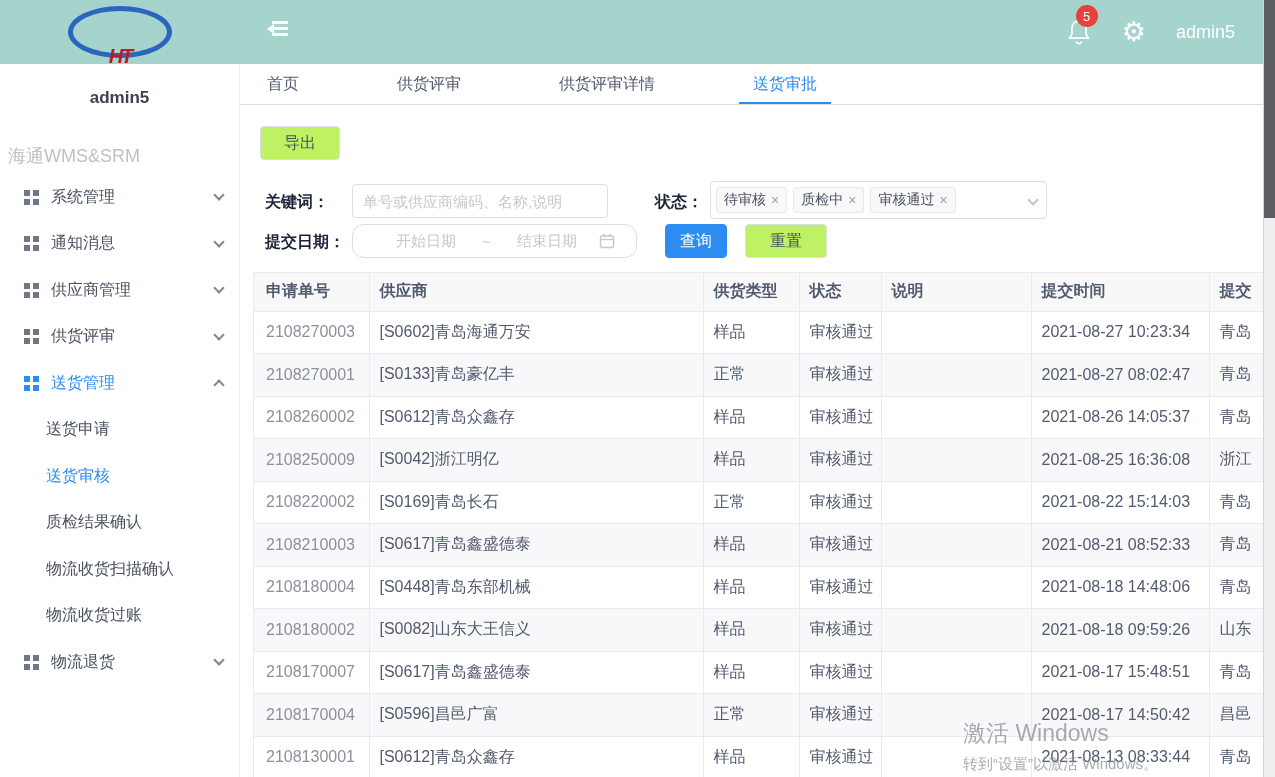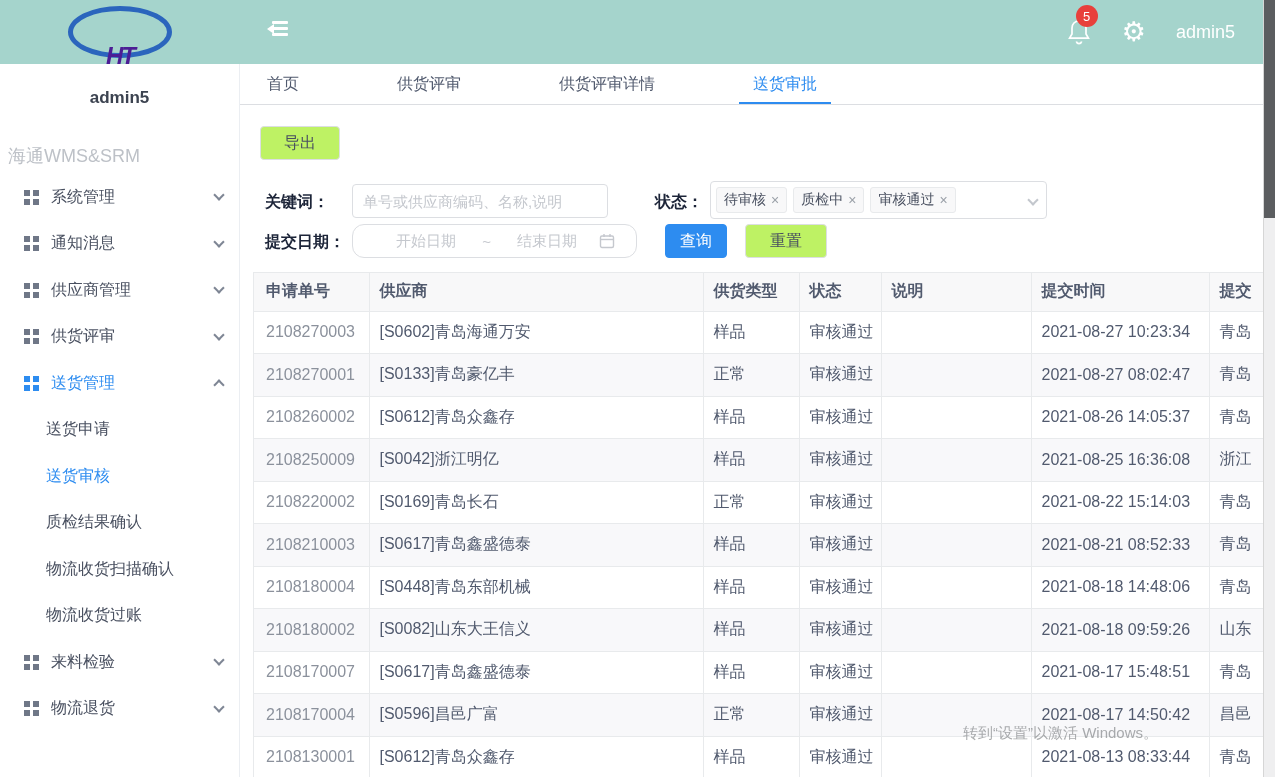--- a/index.html
+++ b/index.html
@@ -4,21 +4,21 @@
 <style>
   * { margin:0; padding:0; box-sizing:border-box; }
   html,body { width:1275px; height:777px; overflow:hidden; background:#fff;
               font-family:"Liberation Sans","DejaVu Sans",sans-serif; }
   #app { position:relative; width:1275px; height:777px; overflow:hidden; background:#fff; }
 
   
   .topbar { position:absolute; left:0; top:0; width:1275px; height:64px; background:#a5d4cc; }
   .logo { position:absolute; left:68px; top:6px; width:104px; height:52px;
           border:5px solid #2b65bd; border-radius:50%; display:flex; align-items:center; justify-content:center; }
-  .logo span { font-size:24px; font-weight:bold; font-style:italic; color:#4c1d95; letter-spacing:-2px;margin-top:48px; }
+  .logo span { font-size:20px; font-weight:bold; font-style:italic; color:#b91c1c; letter-spacing:-2px;margin-top:48px; }
   .collapse { position:absolute; left:262px; top:21px; width:26px; height:22px; cursor:pointer; }
   .collapse i { display:block; height:3px; background:#fff; margin:0 0 3px 10px; border-radius:1px; }
   .collapse .tri { position:absolute; left:0; top:3px; width:0; height:0;
                    border:5px solid transparent; border-right:7px solid #fff; }
   .top-right { position:absolute; right:40px; top:0; height:64px; display:flex; align-items:center; gap:30px; }
   .bell-wrap { position:relative; width:26px; height:30px; cursor:pointer; }
   .badge { position:absolute; top:-12px; left:10px; min-width:22px; height:22px; border-radius:11px;
            background:#e8403b; color:#fff; font-size:13px; display:flex; align-items:center; justify-content:center; }
   .gear { color:#fff; font-size:27px; line-height:1; cursor:pointer; }
   .top-user { color:#fff; font-size:18px; }
@@ -205,30 +205,20 @@
       <div class="smi">
         <span>物流收货过账</span>
       </div>
       <div class="mi">
         <span class="gicon">
             <i></i>
             <i></i>
             <i></i>
             <i></i>
           </span>
-        <span class="mi-label">来料检验</span>
-        <span class="chev down"></span>
-      </div>
-      <div class="mi">
-        <span class="gicon">
-            <i></i>
-            <i></i>
-            <i></i>
-            <i></i>
-          </span>
         <span class="mi-label">物流退货</span>
         <span class="chev down"></span>
       </div>
     </nav>
   </aside>
 
   <main class="content">
 
     <div class="tabs">
 
@@ -402,16 +392,17 @@
             <td></td>
             <td>2021-08-13 08:33:44</td>
             <td>青岛</td>
           </tr>
           </tbody>
       </table>
     </div>
   </main>
 
   <div class="watermark">
+    <div class="w1">激活 Windows</div>
     <div class="w2">转到“设置”以激活 Windows。</div>
   </div>
 
 </div>
 
 </body></html>

